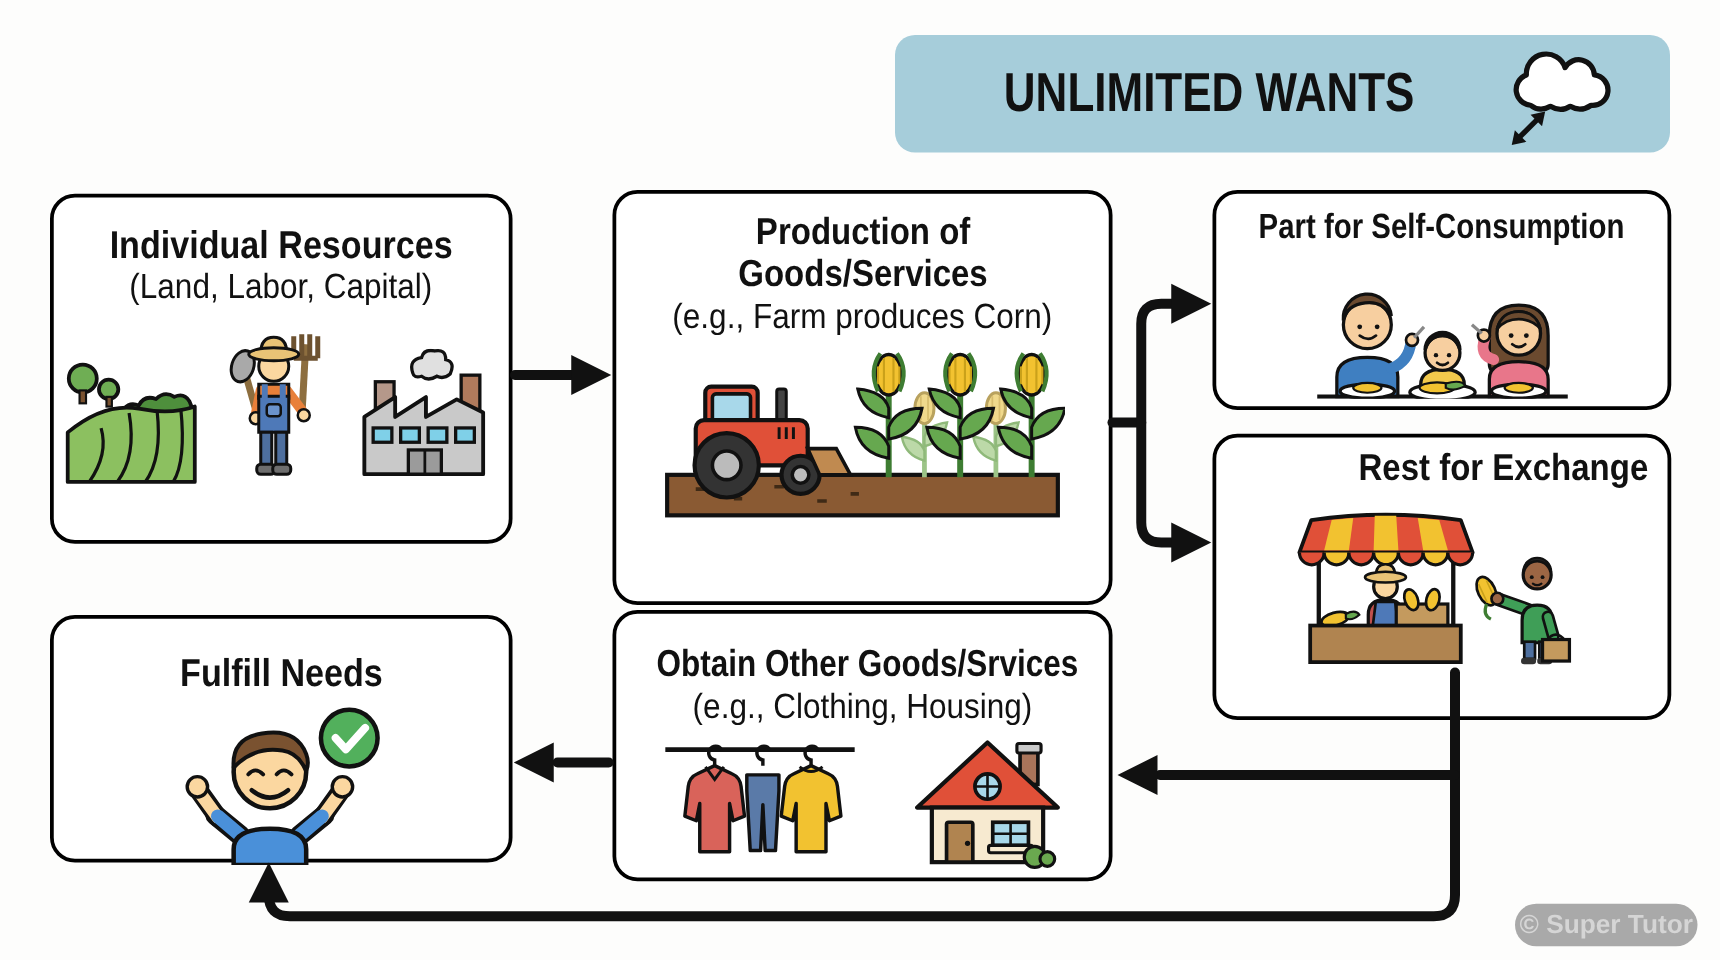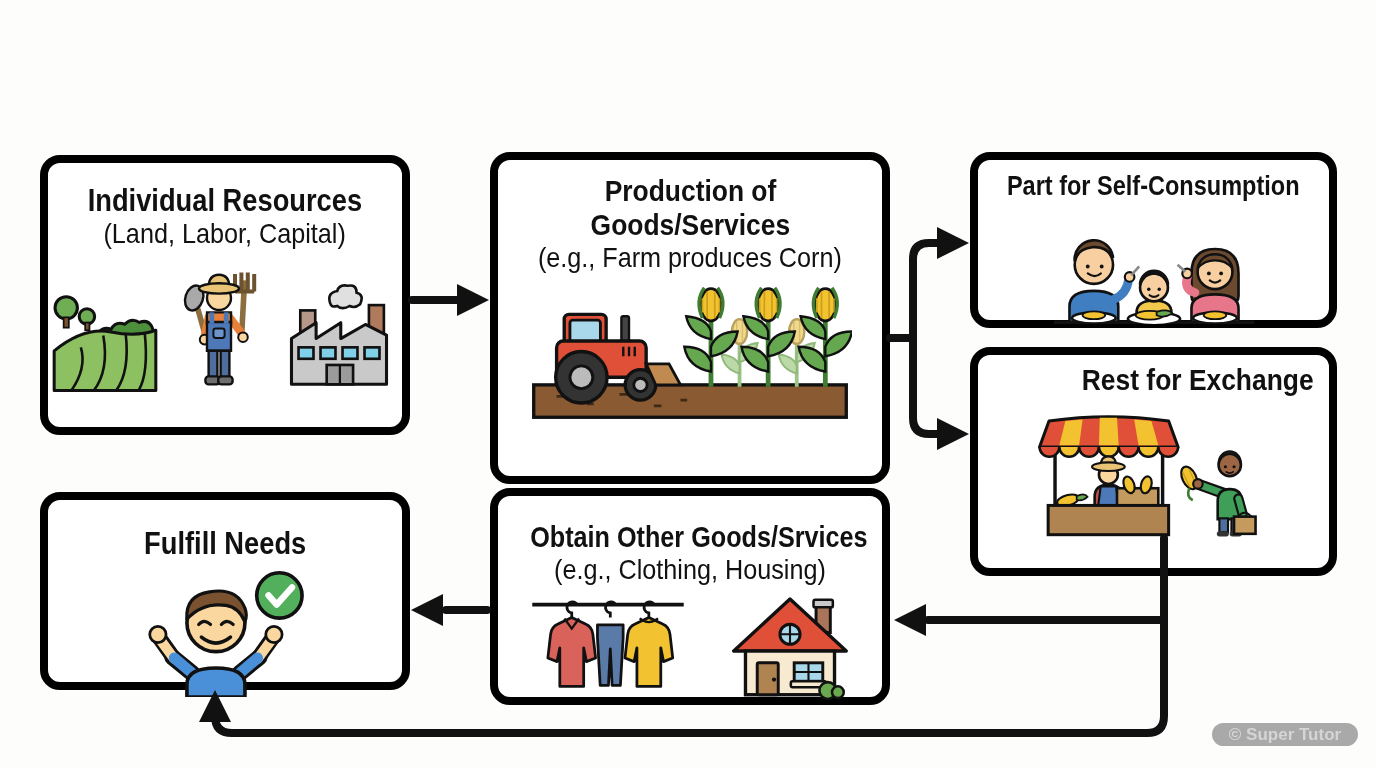--- a/index.html
+++ b/index.html
@@ -4,39 +4,48 @@
 <style>
   html,body{margin:0;padding:0;background:#fdfdfc;}
   .canvas{position:relative;width:1376px;height:768px;background:#fdfdfc;overflow:hidden;
           font-family:"Liberation Sans", sans-serif;color:#111;}
   
   .banner{position:absolute;display:flex;align-items:center;justify-content:center;
           border-radius:16px;gap:22px;}
   .banner-title{font-size:44px;font-weight:700;letter-spacing:0;white-space:nowrap;
           display:inline-block;transform:scaleX(0.8);}
   
-  .fbox{position:absolute;background:#fff;border:8px solid #000000;border-radius:20px;
+  .fbox{position:absolute;background:#fff;border:3px solid #000000;border-radius:20px;
         text-align:center;box-sizing:border-box;}
   .btitle{font-weight:700;font-size:30px;line-height:1.13;display:inline-block;
         transform:scaleX(0.88);white-space:nowrap;}
   .bsub{font-weight:400;font-size:28px;line-height:1.15;display:inline-block;
         transform:scaleX(0.9);white-space:nowrap;}
   .icon-row{display:flex;justify-content:center;align-items:flex-end;}
   .arrows{position:absolute;left:0;top:0;pointer-events:none;}
-  .watermark{position:absolute;left:1212px;top:723px;width:146px;height:23px;
+  .watermark{position:absolute;left:1212px;top:723px;width:146px;height:34px;
         background:rgba(154,154,154,0.85);border-radius:17px;display:flex;
-        align-items:center;justify-content:center;font-size:17px;font-weight:700;
+        align-items:center;justify-content:center;font-size:21px;font-weight:700;
         color:rgba(215,215,215,0.95);}
 </style>
 </head>
 <body>
 
 <div class="canvas">
 
 
+  <div class="banner" style="left:716px;top:28px;width:620px;height:94px;background:#a6cdda;">
+    <span class="banner-title">UNLIMITED WANTS</span>
+    <svg width="96" height="92" viewBox="0 0 110 110">
+      <path d="M34 66 a15 15 0 0 1 -4 -29 a19 19 0 0 1 37 -7 a15 15 0 0 1 28 7 a13 13 0 0 1 -3 29 q-10 7 -20 1 q-9 6 -19 0 q-10 6 -19 -1 z" fill="#fff" stroke="#111" stroke-width="5" stroke-linejoin="round"></path>
+      <line x1="22" y1="98" x2="42" y2="78" stroke="#111" stroke-width="5"></line>
+      <polygon points="48,72 34,75 45,86" fill="#111"></polygon>
+      <polygon points="16,104 30,101 19,90" fill="#111"></polygon>
+    </svg>
+  </div>
 
   <div class="fbox" style="left:40px;top:155px;width:370px;height:280px;padding-top:20px;">
     <span class="btitle" style="font-size:31px">Individual Resources</span><br>
     <span class="bsub">(Land, Labor, Capital)</span>
     <div class="icon-row" style="gap:6px;margin-top:8px;">
       <svg width="112" height="112" viewBox="0 0 130 130">
         <circle cx="20" cy="30" r="13" fill="#6fae54" stroke="#111" stroke-width="3.5"></circle>
         <rect x="17" y="41" width="6" height="12" fill="#7a5230" stroke="#111" stroke-width="2"></rect>
         <circle cx="44" cy="40" r="9" fill="#6fae54" stroke="#111" stroke-width="3.5"></circle>
         <rect x="42" y="47" width="5" height="9" fill="#7a5230" stroke="#111" stroke-width="2"></rect>

